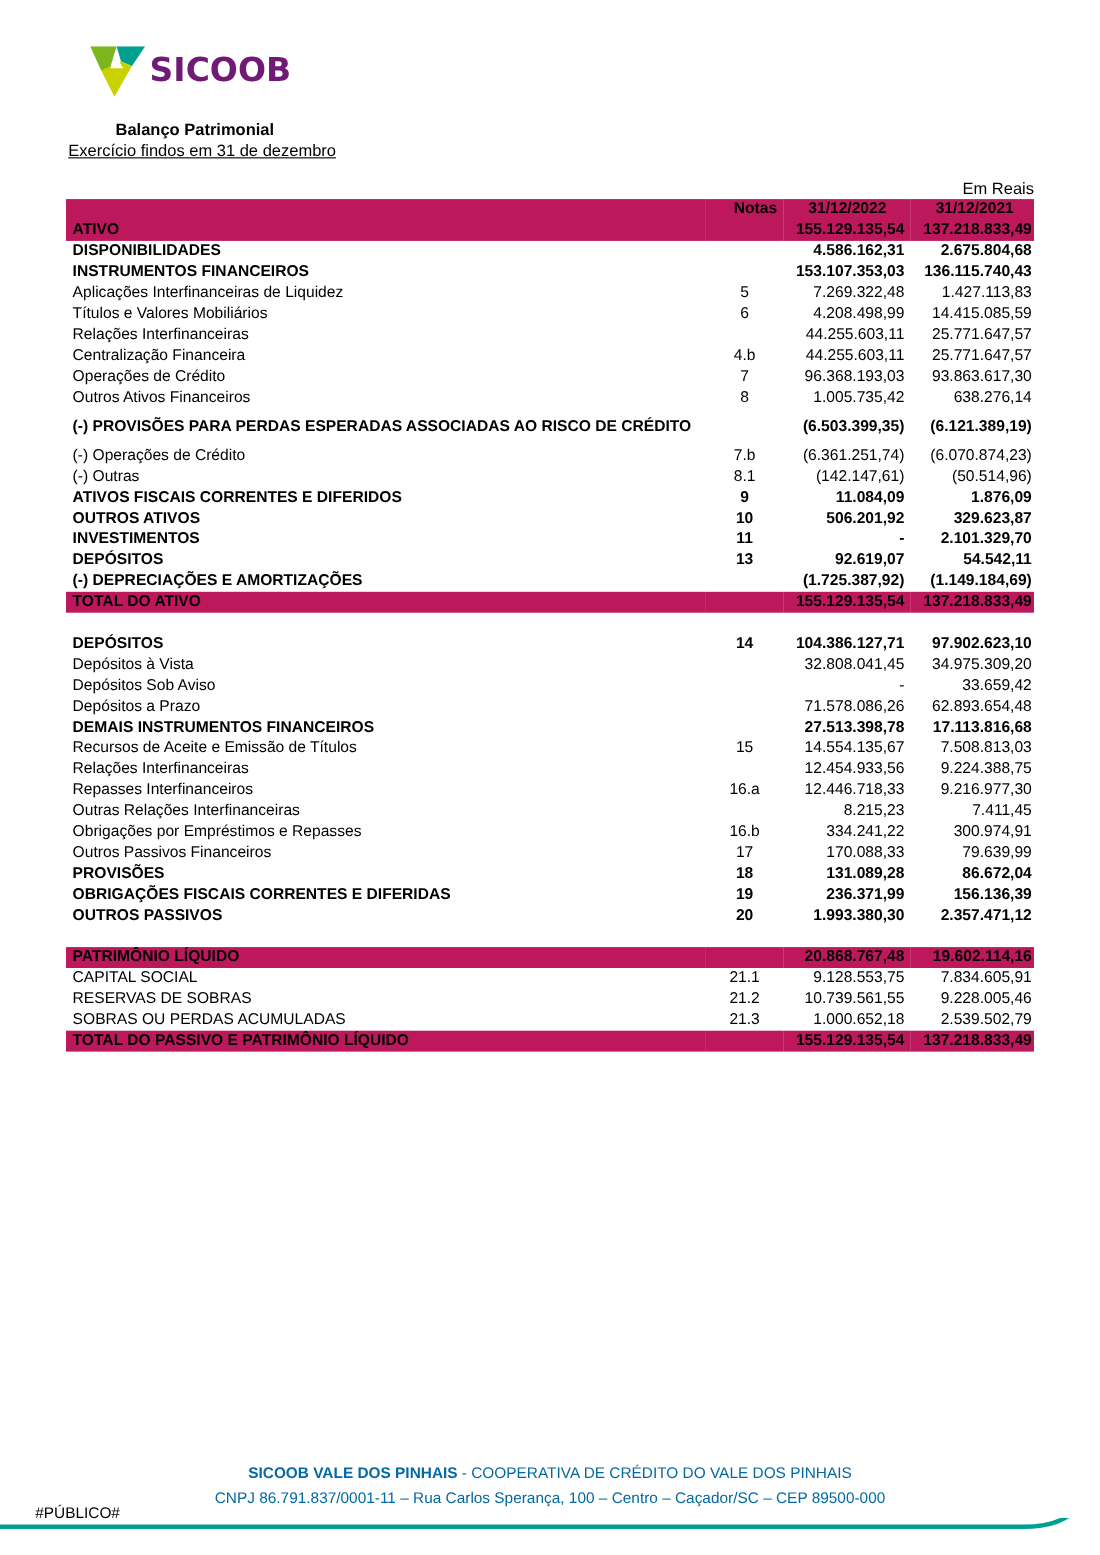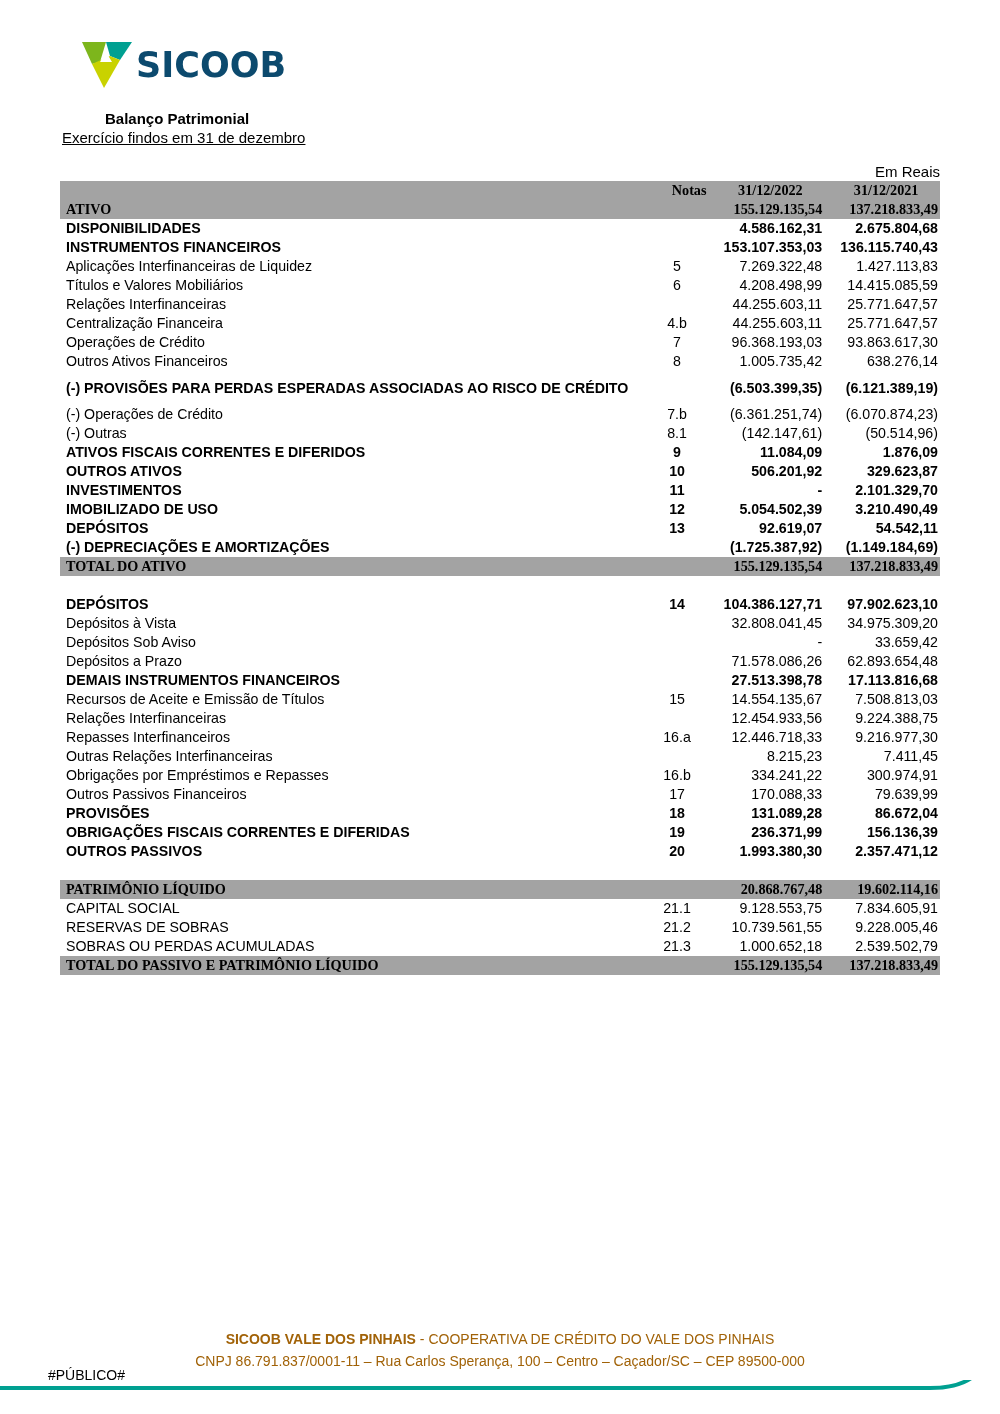--- a/index.html
+++ b/index.html
@@ -1,45 +1,45 @@
 <!DOCTYPE html>
 <html><head>
   <meta charset="utf-8">
   <style>
     html, body { margin: 0; padding: 0; background: #ffffff; }
     body { width: 1000px; height: 1414px; position: relative; overflow: hidden;
            font-family: "Liberation Sans", sans-serif; color: #000; }
     .logo { position: absolute; left: 82px; top: 42px; height: 46px; display: flex; align-items: center; }
     .logo svg { display: block; }
-    .logo-text { font-family: "DejaVu Sans", sans-serif; font-weight: bold; font-size: 35px;
-                 color: #0c4a6e; letter-spacing: 0px; margin-left: 4px; line-height: 46px; }
+    .logo-text { font-family: "DejaVu Sans", sans-serif; font-weight: bold; font-size: 30px;
+                 color: #701a75; letter-spacing: 0px; margin-left: 4px; line-height: 46px; }
     .title-block { position: absolute; left: 62px; top: 110px; }
     .doc-title { font-weight: bold; font-size: 15px; line-height: 18px; margin-left: 43px; }
     .doc-subtitle { font-size: 15px; line-height: 19px; text-decoration: underline; }
     .unit { position: absolute; right: 60px; top: 163px; font-size: 15px; line-height: 18px; }
 
     table.bs { position: absolute; left: 60px; top: 181px; width: 880px; border-collapse: collapse;
                font-size: 14.2px; }
     table.bs td { padding: 0 6px; height: 19px; line-height: 19px; white-space: nowrap; }
     table.bs td.lbl { width: 580px; }
     table.bs td.nt { width: 60px; text-align: center; }
     table.bs td.v1 { width: 104px; text-align: right; padding-right: 6px; }
     table.bs td.v2 { width: 104px; text-align: right; padding-right: 2px; }
-    tr.gray td { background: #a3a3a3; font-family: Liberation Serif, serif; }
+    tr.gray td { background: #be185d; }
     tr.bold td { font-weight: bold; }
     tr.header td { font-weight: bold; text-align: center; }
     tr.header td.nt { text-align: right; }
     tr.blank td { height: 19px; }
     tr.tall td { height: 34px; }
     tr.tall td.lbl { white-space: normal; line-height: 16px; }
 
     .footer { position: absolute; left: 0; width: 1000px; top: 1328px; text-align: center;
-              font-size: 14px; line-height: 22px; color: #a16207; }
+              font-size: 14px; line-height: 22px; color: #0369a1; }
     .footer b { font-weight: bold; }
-    .classification { position: absolute; left: 48px; top: 1367px; font-size: 14px; }
+    .classification { position: absolute; left: 32px; top: 1367px; font-size: 14px; }
     .footer-line { position: absolute; left: 0; top: 1380px; }
   </style>
 </head>
 <body>
 
 <div class="logo">
   <svg width="50" height="46" viewBox="0 0 50 46">
     <polygon points="0,0 24,0 18,20 10,22" fill="#7db61c"></polygon>
     <polygon points="24,0 50,0 38,18 28,14" fill="#00a091"></polygon>
     <polygon points="10,22 28,14 38,18 22,46" fill="#c9d200"></polygon>
@@ -147,26 +147,20 @@
         <td class="v1">506.201,92</td>
         <td class="v2">329.623,87</td>
       </tr>
       <tr class="bold">
         <td class="lbl">INVESTIMENTOS</td>
         <td class="nt">11</td>
         <td class="v1">-</td>
         <td class="v2">2.101.329,70</td>
       </tr>
       <tr class="bold">
-        <td class="lbl">IMOBILIZADO DE USO</td>
-        <td class="nt">12</td>
-        <td class="v1">5.054.502,39</td>
-        <td class="v2">3.210.490,49</td>
-      </tr>
-      <tr class="bold">
         <td class="lbl">DEPÓSITOS</td>
         <td class="nt">13</td>
         <td class="v1">92.619,07</td>
         <td class="v2">54.542,11</td>
       </tr>
       <tr class="bold">
         <td class="lbl">(-) DEPRECIAÇÕES E AMORTIZAÇÕES</td>
         <td class="nt"></td>
         <td class="v1">(1.725.387,92)</td>
         <td class="v2">(1.149.184,69)</td>

